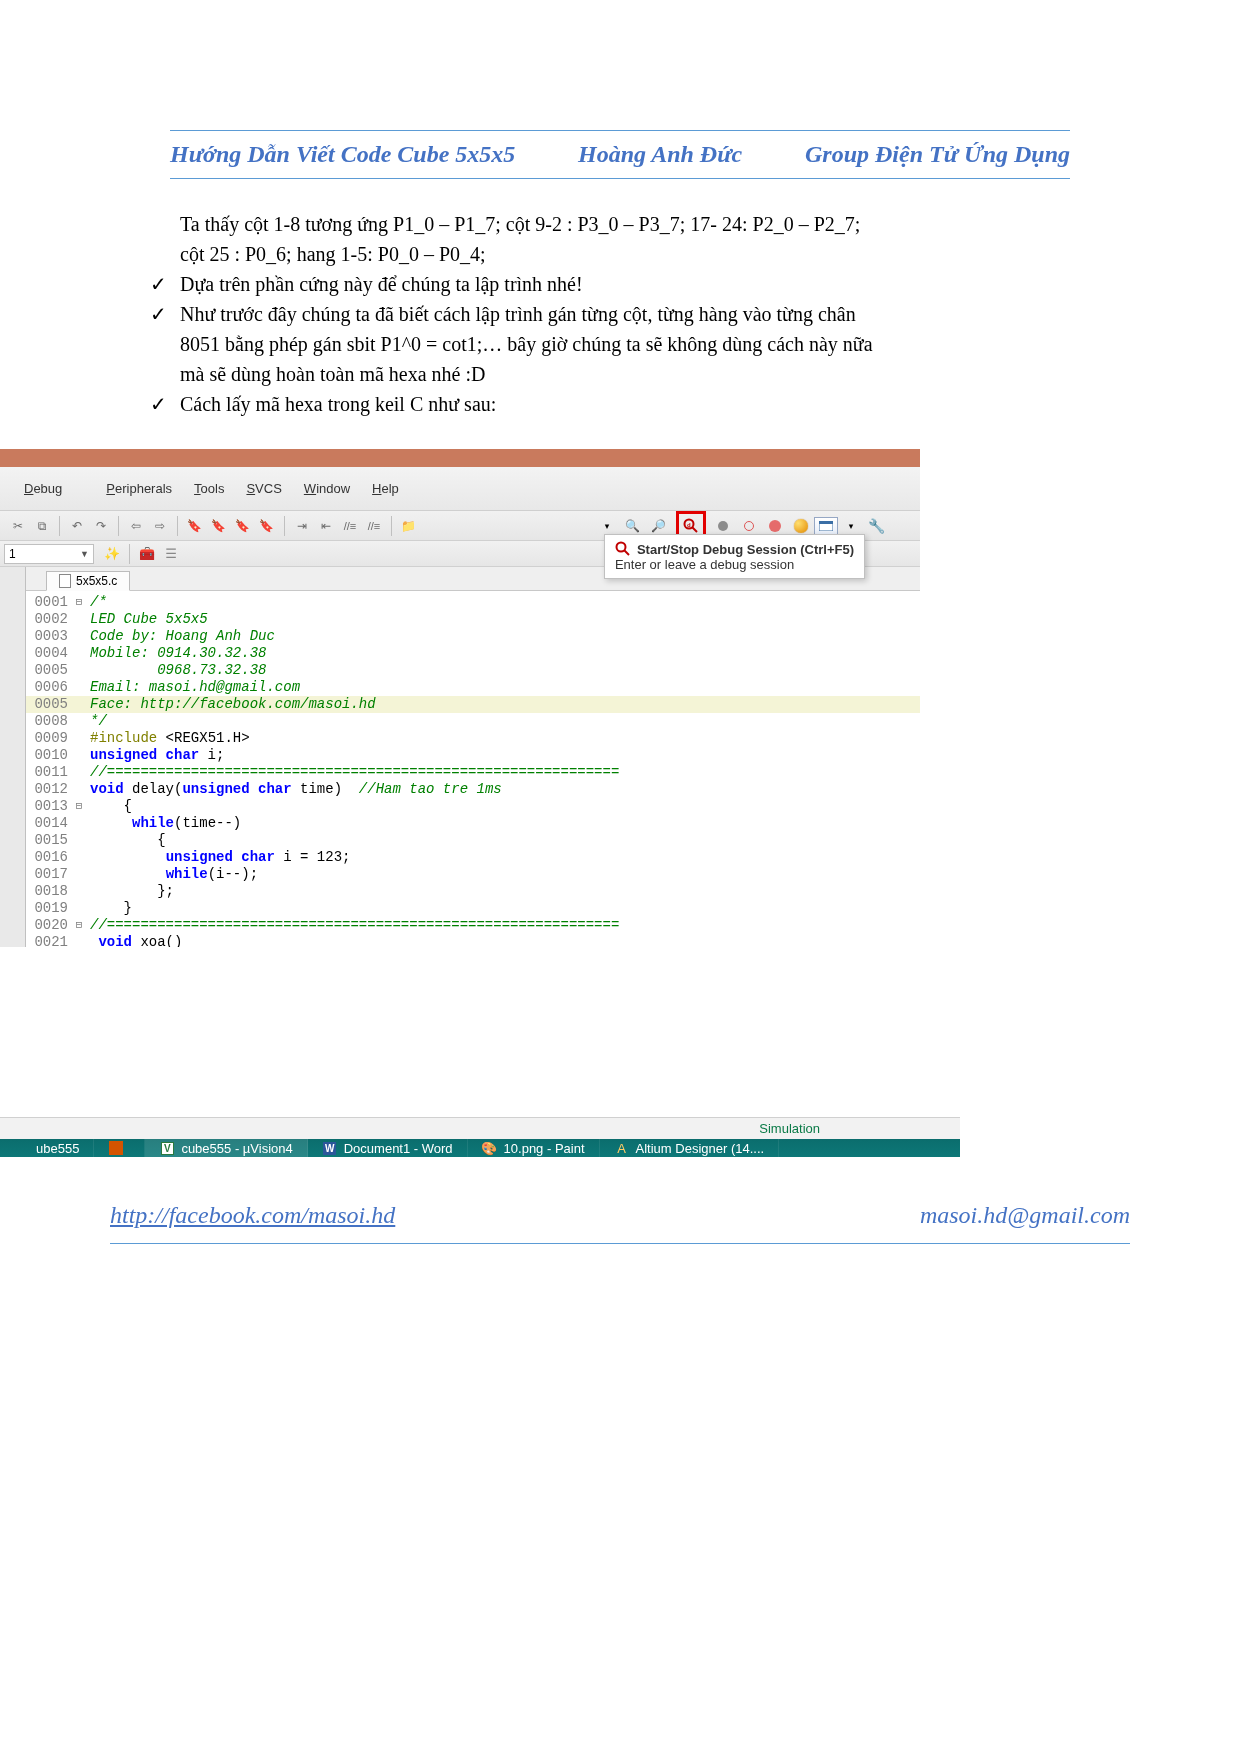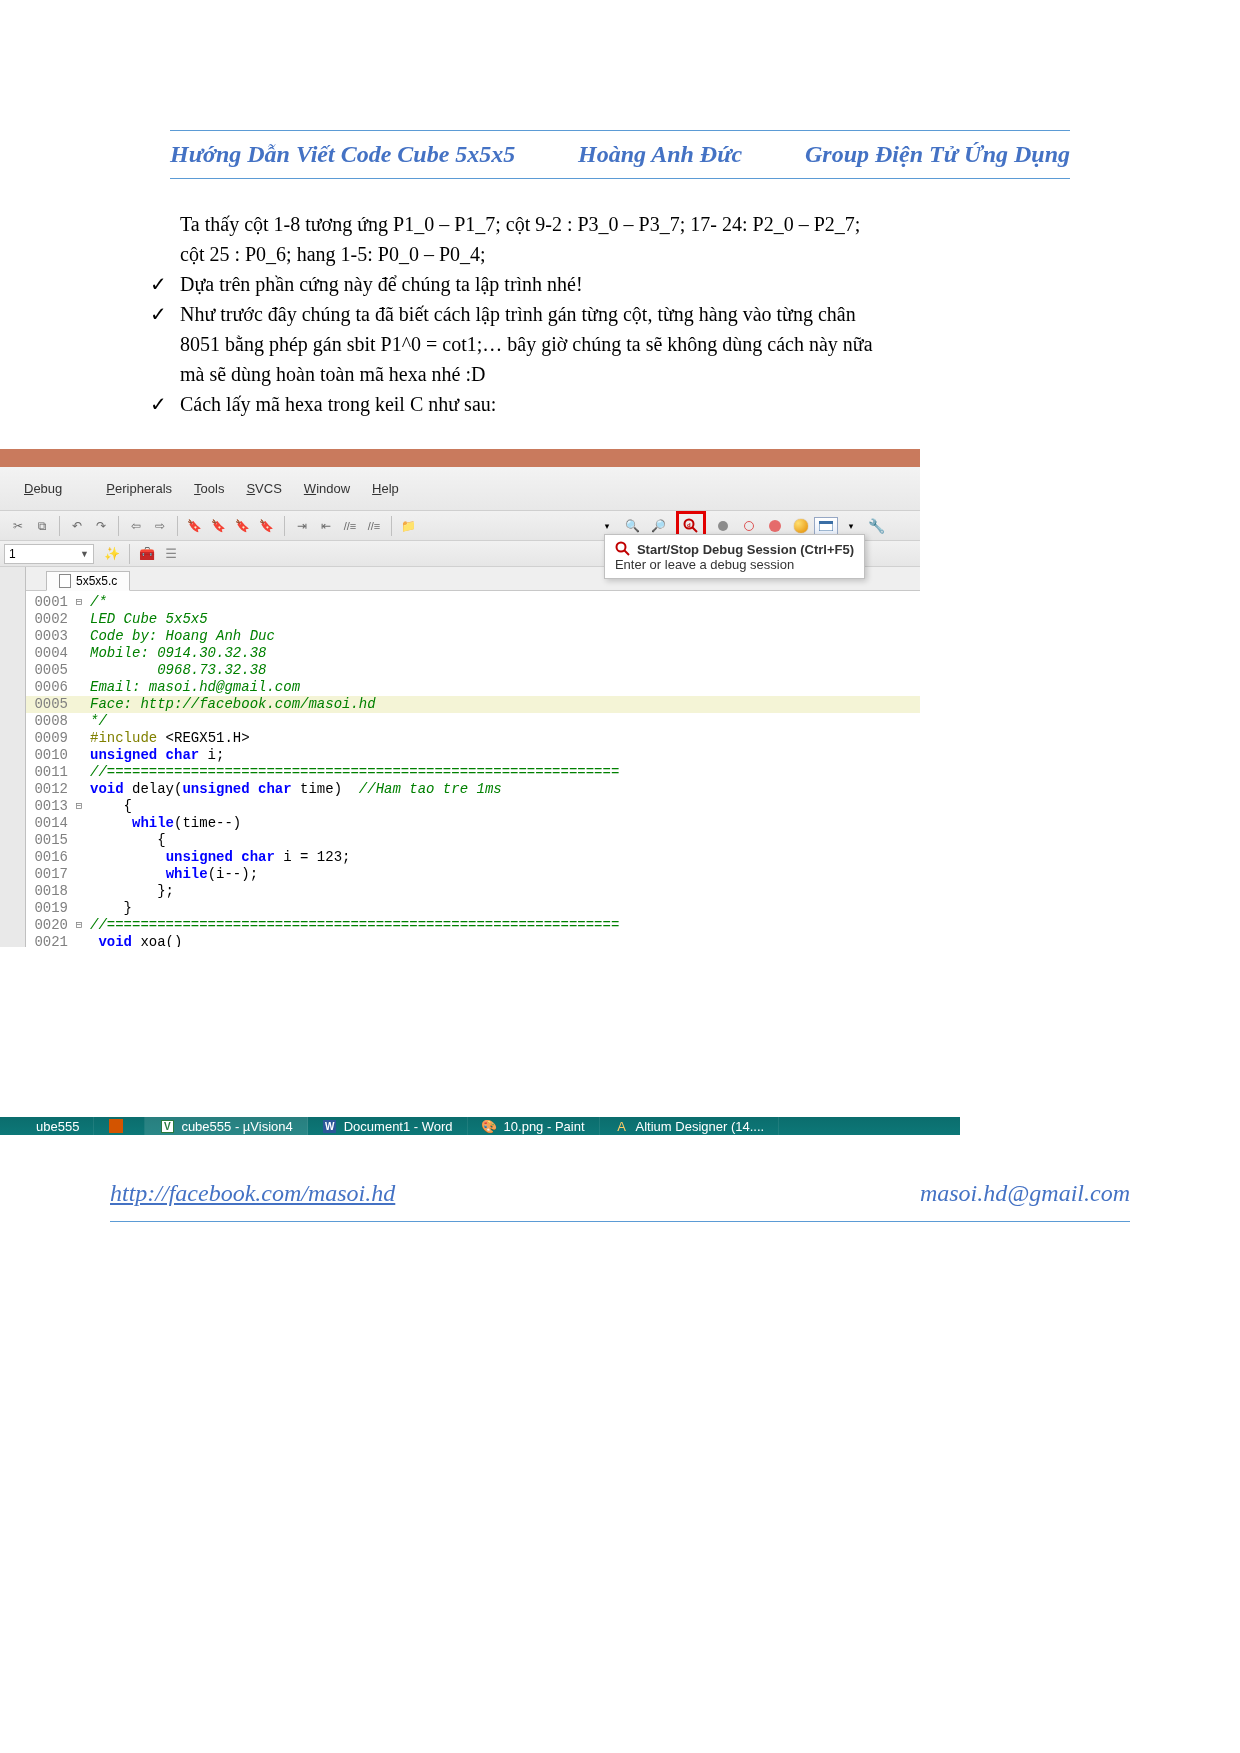--- a/index.html
+++ b/index.html
@@ -425,20 +425,21 @@
           <div class="code-row"><span class="ln">0019</span><span class="fold"></span><span class="code-content">    }</span></div>
           <div class="code-row"><span class="ln">0020</span><span class="fold">⊟</span><span class="code-content"><span class="c-comment">//=============================================================</span></span></div>
           <div class="code-row"><span class="ln">0021</span><span class="fold"></span><span class="code-content"> <span class="c-type">void</span> xoa()</span></div>
         </div>
 
     </div>
   </div>
 </div>
 
 <div class="bottom-bar-area">
+  <div class="sim-label">Simulation</div>
   <div class="taskbar" id="taskbar">
       <div class="task-item">
         <span class="task-icon"></span>
         <span>ube555</span>
       </div>
       <div class="task-item">
         <span class="task-icon">
           <span style="background:#d35400;width:14px;height:14px;display:inline-block;"></span>
         </span>
         <span></span>

